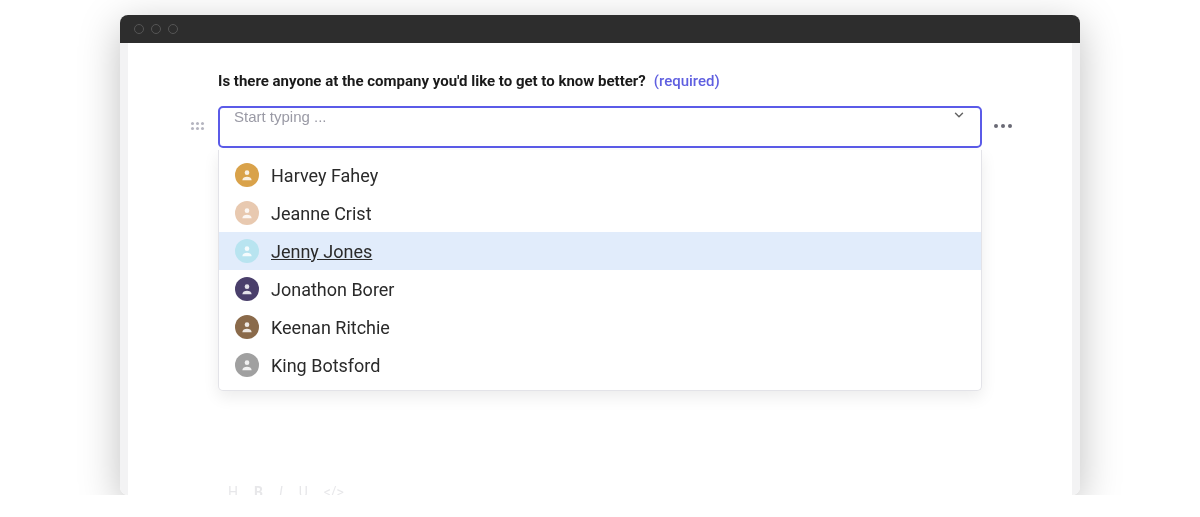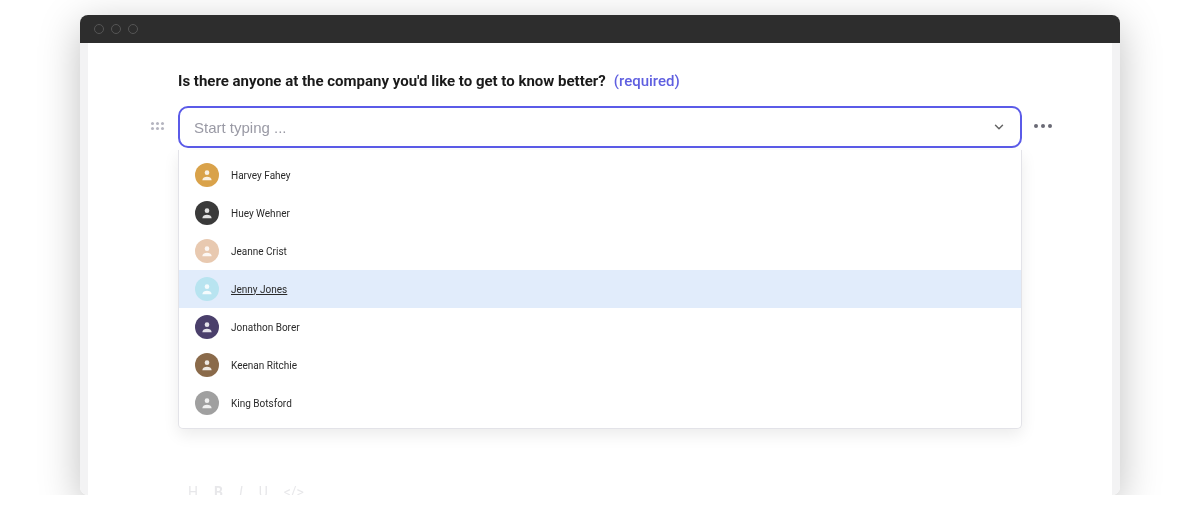--- a/index.html
+++ b/index.html
@@ -5,21 +5,21 @@
     * { margin: 0; padding: 0; box-sizing: border-box; }
     body {
       font-family: -apple-system, BlinkMacSystemFont, "Segoe UI", Roboto, Helvetica, Arial, sans-serif;
       background: #fff;
       display: flex;
       justify-content: center;
       align-items: flex-start;
       padding-top: 15px;
     }
     .window {
-      width: 1040px;
+      width: 960px;
       border-radius: 8px;
       overflow: hidden;
       box-shadow: 0 10px 40px rgba(0,0,0,0.25);
       background: #fff;
     }
     .titlebar {
       height: 28px;
       background: #2d2d2d;
       display: flex;
       align-items: center;
@@ -86,23 +86,23 @@
       border-radius: 50%;
     }
     .select-wrap {
       flex: 1;
       position: relative;
     }
     .select-box {
       width: 100%;
       height: 42px;
       border: 2px solid #5b5be8;
-      border-radius: 10px;
-      display: flex;
-      align-items: center;
+      border-radius: 5px;
+      display: flex;
+      align-items: flex-start;
       padding: 0 14px;
       background: #fff;
     }
     .select-input {
       flex: 1;
       border: none;
       outline: none;
       font-size: 15px;
       color: #333;
       background: transparent;
@@ -141,21 +141,21 @@
       box-shadow: 0 6px 16px rgba(0,0,0,0.08);
       z-index: 10;
       padding: 6px 0;
     }
     .option {
       display: flex;
       align-items: center;
       gap: 12px;
       padding: 7px 16px;
       cursor: pointer;
-      font-size: 10px;
+      font-size: 18px;
       color: #2a2a2a;
     }
     .option.highlighted {
       background: #e1ecfb;
       text-decoration: underline;
     }
     .avatar {
       width: 24px;
       height: 24px;
       border-radius: 50%;
@@ -225,29 +225,20 @@
               <div class="option">
                 <div class="avatar" style="background: rgb(217, 162, 74);">
                   <svg width="14" height="14" viewBox="0 0 24 24" fill="rgba(255,255,255,0.85)">
                     <circle cx="12" cy="8" r="4"></circle>
                     <path d="M4 21c0-4 4-6 8-6s8 2 8 6"></path>
                   </svg>
                 </div>
                 <span>Harvey Fahey</span>
               </div>
               <div class="option">
-                <div class="avatar" style="background: rgb(58, 58, 58);">
-                  <svg width="14" height="14" viewBox="0 0 24 24" fill="rgba(255,255,255,0.85)">
-                    <circle cx="12" cy="8" r="4"></circle>
-                    <path d="M4 21c0-4 4-6 8-6s8 2 8 6"></path>
-                  </svg>
-                </div>
-                <span>Huey Wehner</span>
-              </div>
-              <div class="option">
                 <div class="avatar" style="background: rgb(232, 201, 176);">
                   <svg width="14" height="14" viewBox="0 0 24 24" fill="rgba(255,255,255,0.85)">
                     <circle cx="12" cy="8" r="4"></circle>
                     <path d="M4 21c0-4 4-6 8-6s8 2 8 6"></path>
                   </svg>
                 </div>
                 <span>Jeanne Crist</span>
               </div>
               <div class="option highlighted">
                 <div class="avatar" style="background: rgb(184, 228, 240);">

